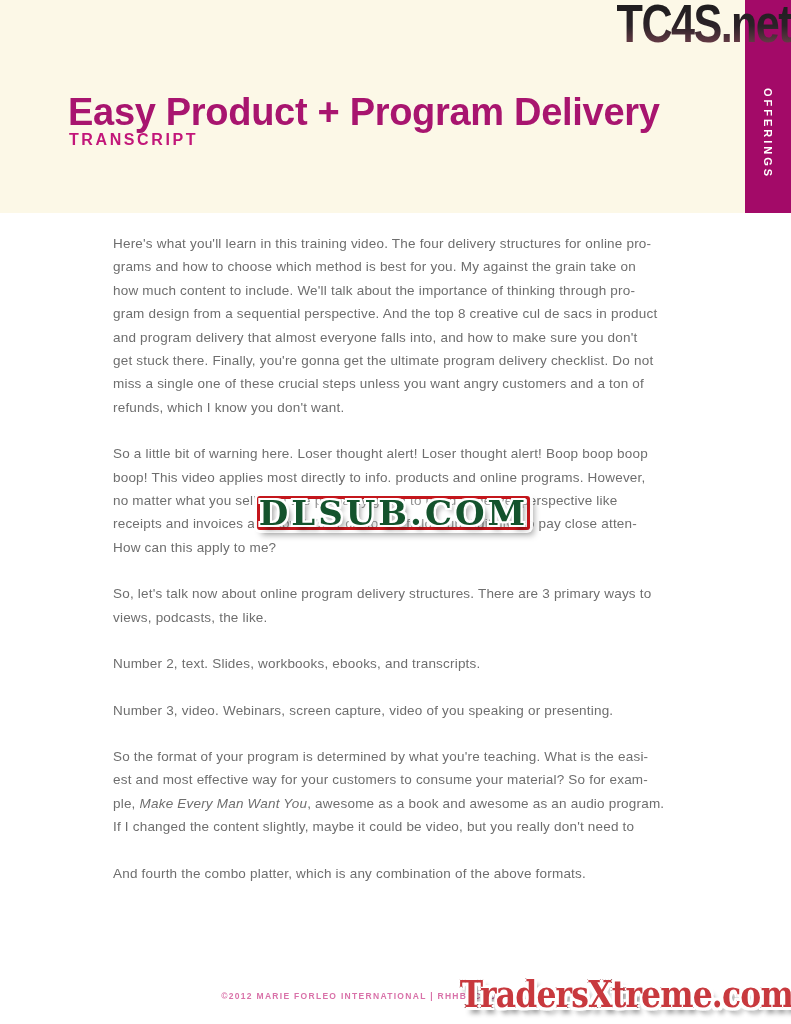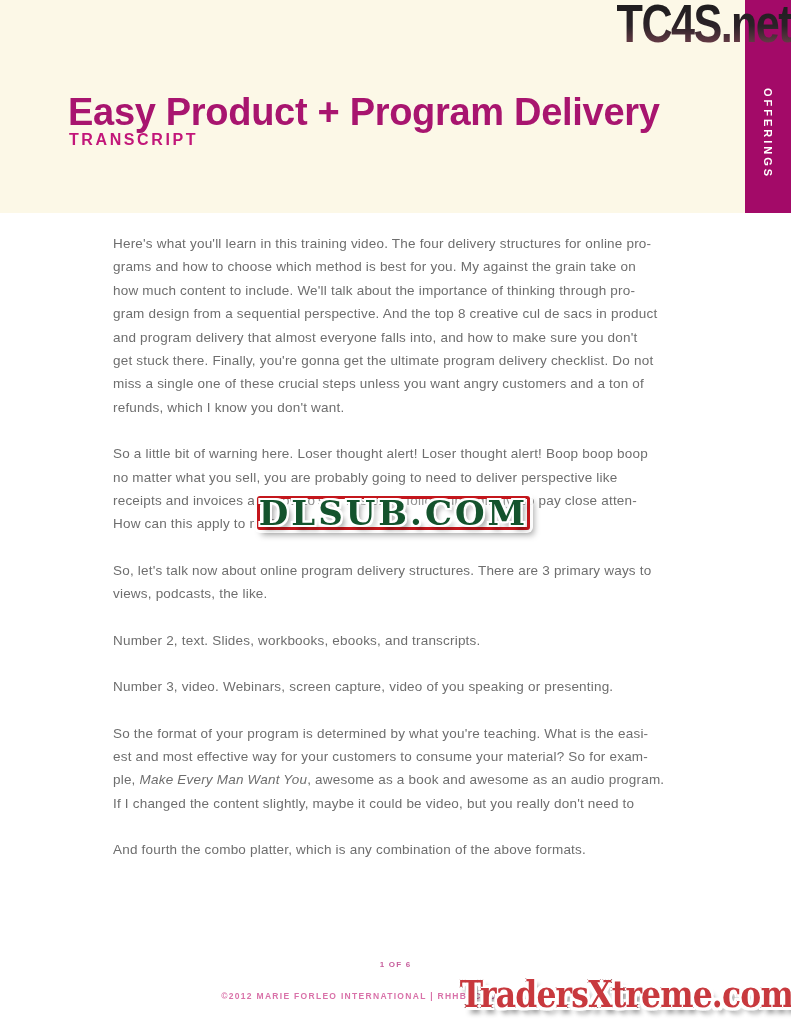--- a/index.html
+++ b/index.html
@@ -115,20 +115,21 @@
         <div class="line">grams and how to choose which method is best for you. My against the grain take on</div>
         <div class="line">how much content to include. We'll talk about the importance of thinking through pro-</div>
         <div class="line">gram design from a sequential perspective. And the top 8 creative cul de sacs in product</div>
         <div class="line">and program delivery that almost everyone falls into, and how to make sure you don't</div>
         <div class="line">get stuck there. Finally, you're gonna get the ultimate program delivery checklist. Do not</div>
         <div class="line">miss a single one of these crucial steps unless you want angry customers and a ton of</div>
         <div class="line">refunds, which I know you don't want.</div>
       </div>
       <div class="para">
         <div class="line">So a little bit of warning here. Loser thought alert! Loser thought alert! Boop boop boop</div>
+        <div class="line">boop! This video applies most directly to info. products and online programs. However,</div>
         <div class="line">no matter what you sell, you are probably going to need to deliver perspective like</div>
         <div class="line">receipts and invoices and how to's or customer follow-up digitally, so pay close atten-</div>
         <div class="line">How can this apply to me?</div>
       </div>
       <div class="para">
         <div class="line">So, let's talk now about online program delivery structures. There are 3 primary ways to</div>
         <div class="line">views, podcasts, the like.</div>
       </div>
       <div class="para">
         <div class="line">Number 2, text. Slides, workbooks, ebooks, and transcripts.</div>
@@ -144,18 +145,17 @@
       </div>
       <div class="para">
         <div class="line">And fourth the combo platter, which is any combination of the above formats.</div>
       </div>
     </main>
 
   <div class="wm-dlsub">
     <span>DLSUB.COM</span>
   </div>
 
-  <div class="page-number">1 OF 6</div>
   <div class="copyright">©2012 MARIE FORLEO INTERNATIONAL | RHHBSCHOOL.COM</div>
 
   <div class="wm-traders">TradersXtreme.com</div>
 
 </div>
 
 </body></html>

